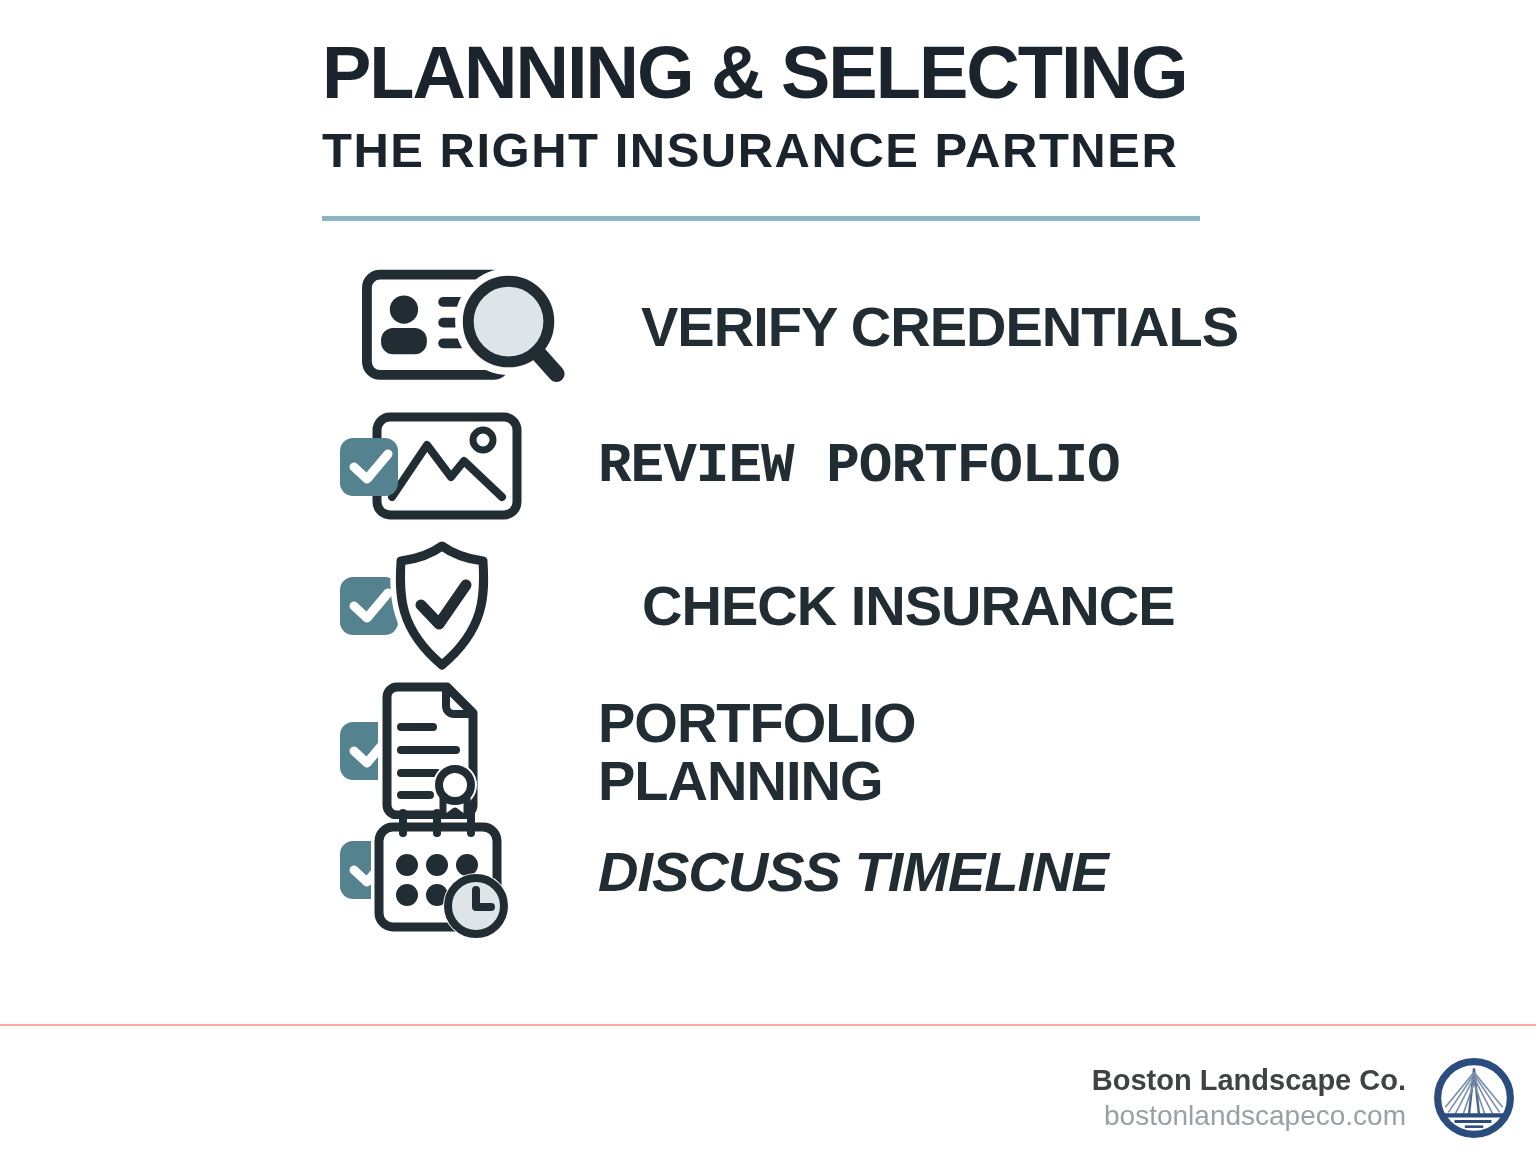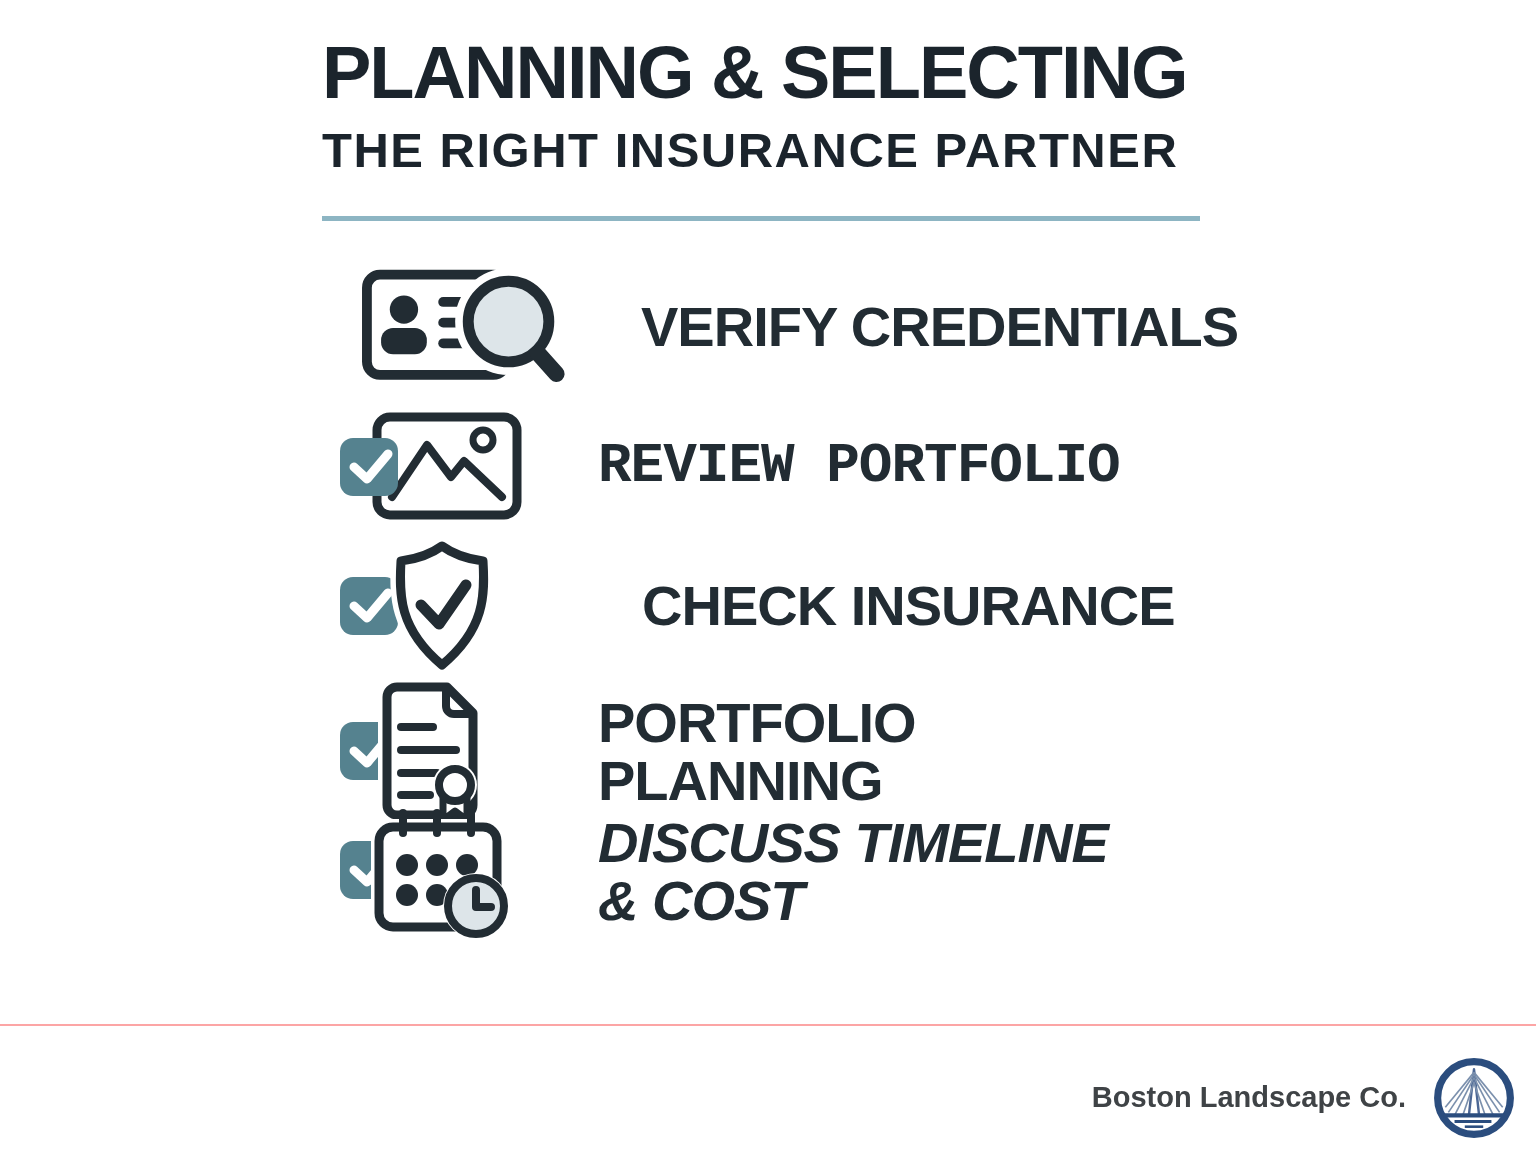--- a/index.html
+++ b/index.html
@@ -188,27 +188,27 @@
         <circle cx="130" cy="62" r="11" class="fi"></circle>
         <circle cx="70" cy="92" r="11" class="fi"></circle>
         <circle cx="100" cy="92" r="11" class="fi"></circle>
         <circle cx="139" cy="103" r="33" class="fw"></circle>
         <circle cx="139" cy="103" r="28" class="sk" stroke-width="8" style="fill:var(--lens-gray)"></circle>
         <path d="M139,104 V87 M139,104 H154" class="sk" stroke-width="8"></path>
       </svg>
     </div>
     <div class="label">
       <div>DISCUSS TIMELINE</div>
-      <div>&amp; COST</div>
     </div>
   </div>
 
   <div class="footer">
     <div class="footer-text">
       <div class="brand">Boston Landscape Co.</div>
+      <div class="site">bostonlandscapeco.com</div>
     </div>
     <svg width="84" height="84" viewBox="0 0 82 82">
       <circle cx="41" cy="41" r="35.5" fill="#fff" stroke="var(--logo-navy)" stroke-width="7"></circle>
 
       <path d="M36,58 L41,13 M46,58 L41,13" stroke="#4c6795" stroke-width="2.4" fill="none" stroke-linecap="round"></path>
 
       <g stroke="var(--logo-steel)" stroke-width="1.6" fill="none">
         <path d="M41,16 L13,50"></path>
           <path d="M41,18 L16,55"></path>
           <path d="M41,21 L22,58"></path>

